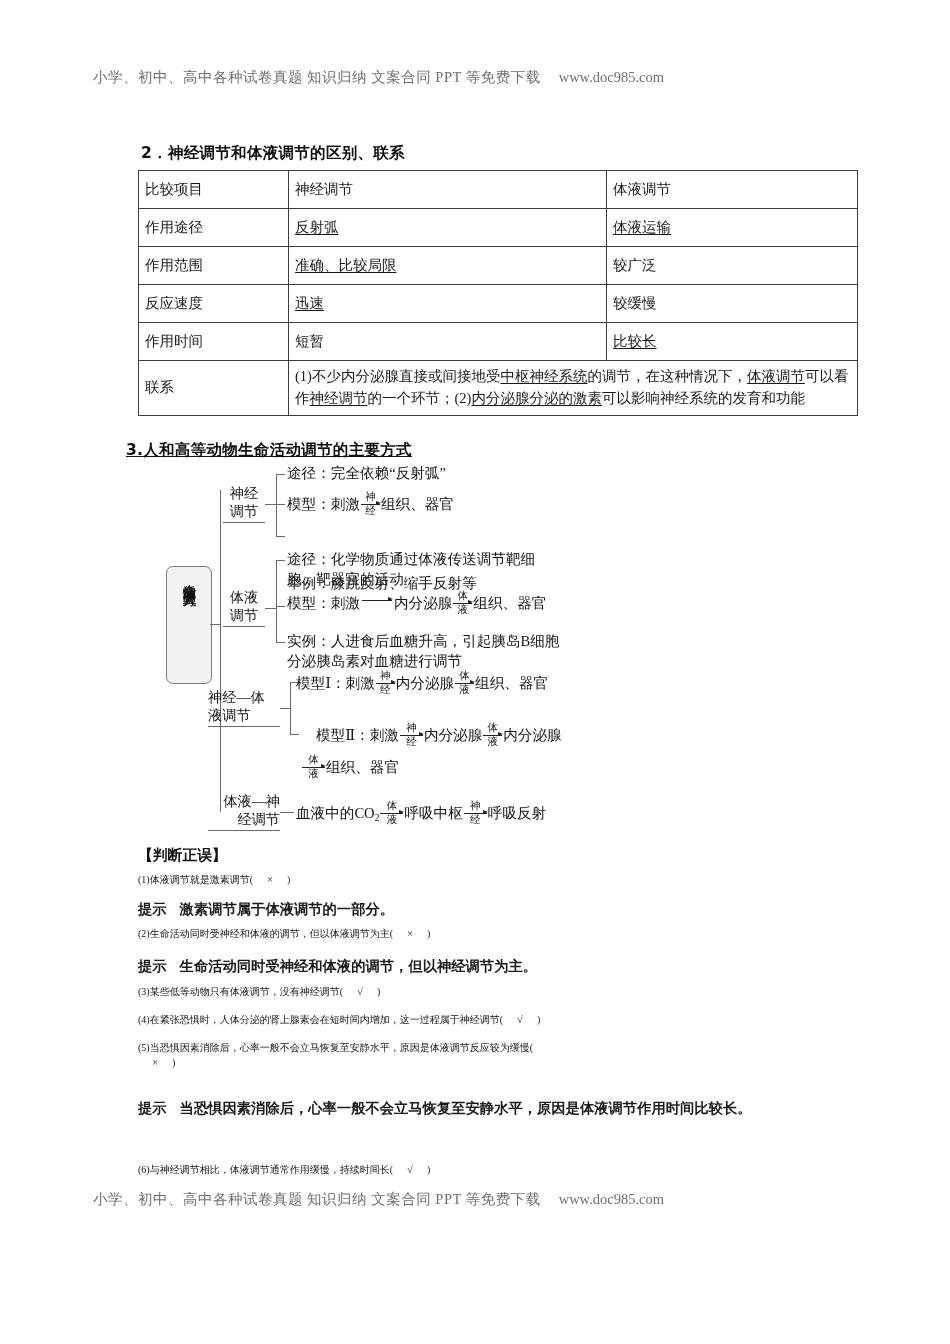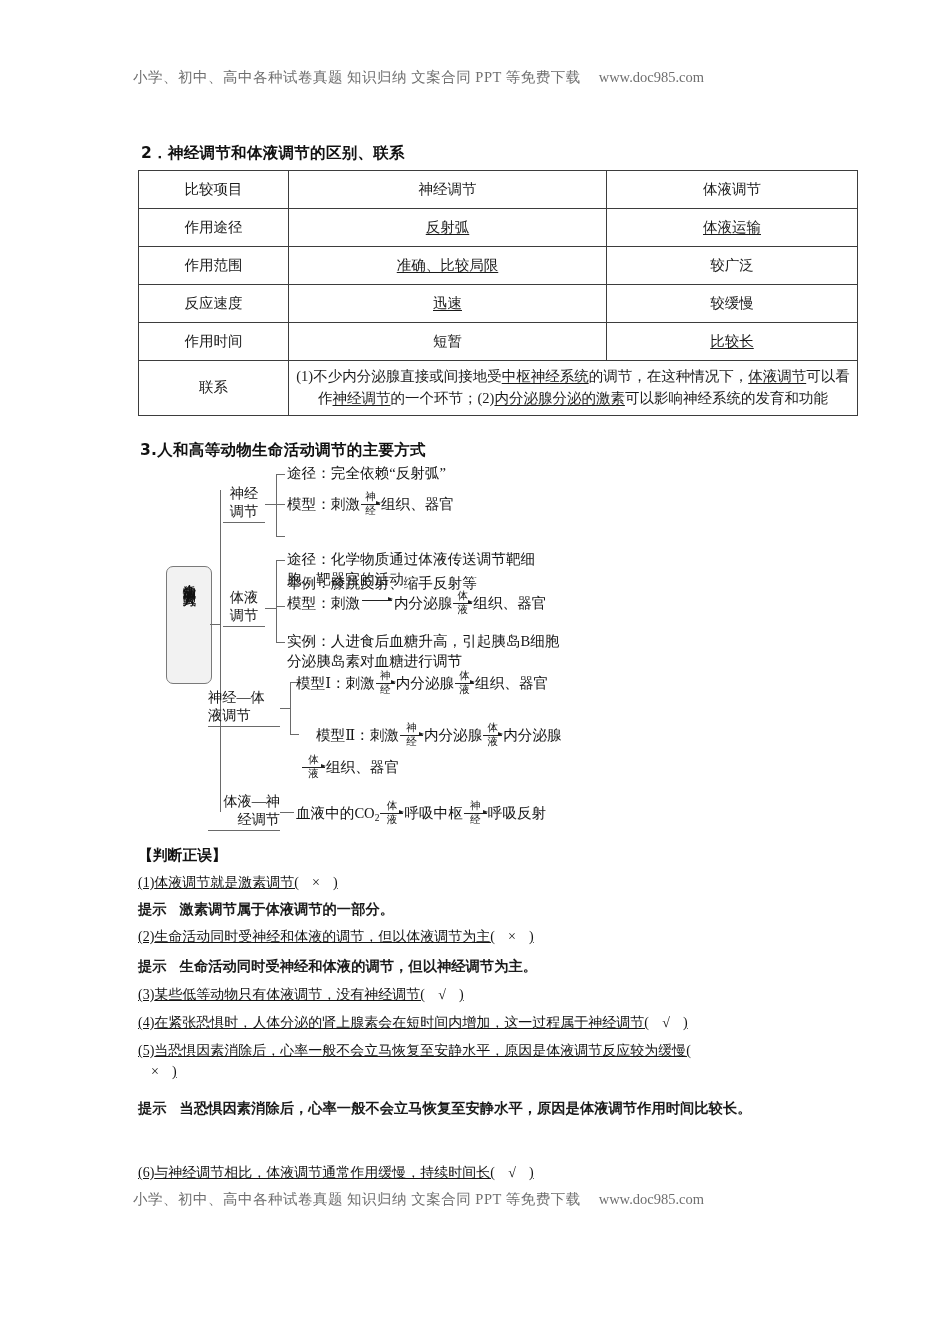--- a/index.html
+++ b/index.html
@@ -7,45 +7,45 @@
     width:950px;height:1344px;background:#ffffff;
     font-family:"Liberation Serif","DejaVu Serif",serif;
     color:#1a1a1a;position:relative;overflow:hidden;
   }
   .page{position:relative;width:950px;height:1344px;}
 
   
   .wm{
     position:absolute;left:0;width:757px;text-align:center;
     font-size:14.5px;color:#6f6f6f;letter-spacing:.5px;
-    font-family:"Liberation Serif",serif;white-space:nowrap;margin-left:40px;
+    font-family:"Liberation Serif",serif;white-space:nowrap;
   }
   .wm .url{font-family:"Liberation Serif",serif;margin-left:18px;letter-spacing:0;}
   #wm-top{top:68px;}
   #wm-bottom{top:1190px;}
 
   
   .sec-head{
     position:absolute;font-size:15.5px;font-weight:bold;
     font-family:"DejaVu Sans","Liberation Sans",sans-serif;
     letter-spacing:.3px;color:#111;white-space:nowrap;
   }
   #head2{left:141px;top:143px;}
-  #head3{left:140px;top:440px;}
+  #head3{left:126px;top:440px;text-decoration:underline;}
 
   
   table.cmp{
     position:absolute;left:138px;top:170px;width:680px;
     border-collapse:collapse;table-layout:fixed;
   }
   table.cmp td{
     border:1px solid #3d3d3d;
     font-size:14.5px;
     padding:5px 6px;
-    text-align:center;
+    text-align:left;
     vertical-align:middle;
     line-height:1.5;
     font-family:"Liberation Serif","DejaVu Serif",serif;
   }
   table.cmp td.c0{width:137px;}
   table.cmp td.c1{width:305px;}
   table.cmp td.c2{width:238px;}
   table.cmp tr.r-h td{height:27px;}
   table.cmp tr.r-d td{height:27px;}
   .ul{text-decoration:underline;text-underline-offset:2px;}
@@ -114,24 +114,23 @@
   .plainar:after{
     content:"";position:absolute;right:-1px;top:-2.5px;
     border-left:5px solid #222;
     border-top:2.8px solid transparent;
     border-bottom:2.8px solid transparent;
   }
   sub{font-size:9.5px;}
 
   
   .jd{
-    position:absolute;font-size:14px;line-height:1.5;
+    position:absolute;font-size:10px;line-height:1.5;
     font-family:"Liberation Serif","DejaVu Serif",serif;
     color:#141414;
-    text-decoration:underline;
   }
   .jd-head{
     position:absolute;font-size:14.8px;font-weight:bold;
     font-family:"DejaVu Sans","Liberation Sans",sans-serif;
     color:#111;
   }
   .hint{
     position:absolute;font-size:14.3px;line-height:1.5;
     font-family:"DejaVu Sans","Liberation Sans",sans-serif;
     font-weight:bold;color:#1b1b1b;

